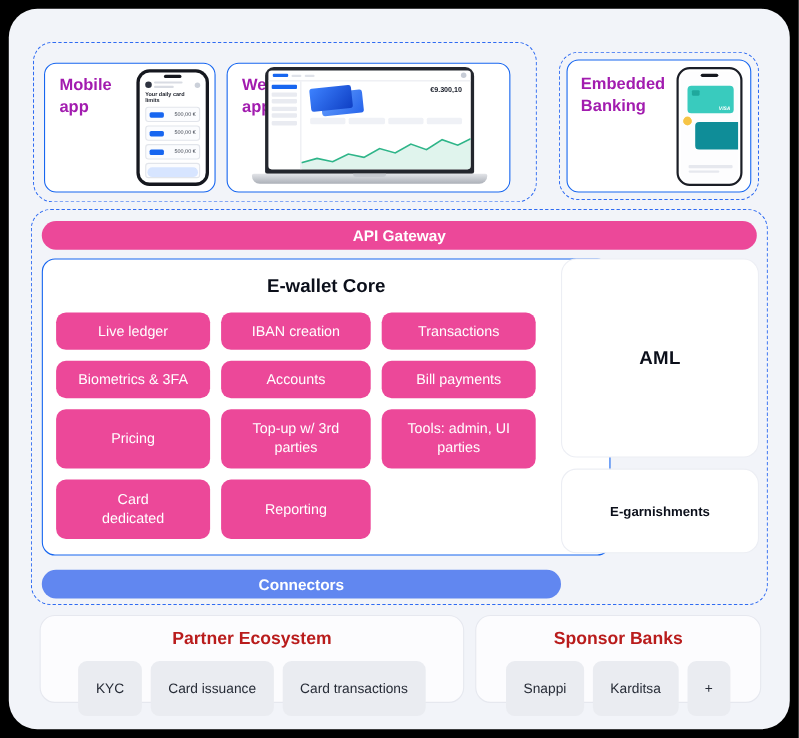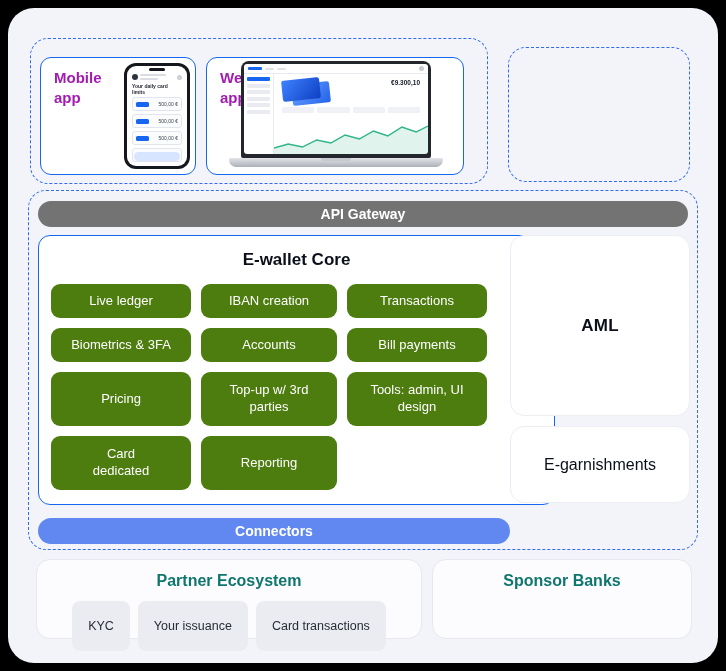--- a/index.html
+++ b/index.html
@@ -5,32 +5,32 @@
 *{box-sizing:border-box;margin:0;padding:0;}
 html,body{width:726px;height:671px;}
 body{background:#000;font-family:"Liberation Sans",sans-serif;overflow:hidden;}
 .canvas{position:relative;width:726px;height:671px;background:#000;overflow:hidden;}
 .panel{position:absolute;left:8px;top:8px;width:710px;height:655px;background:#F2F4F9;border-radius:26px;}
 .dashed{position:absolute;border:1.5px dashed #2F6BF2;border-radius:18px;z-index:1;}
 .bcard{position:absolute;background:#fff;border:1.5px solid #1766F0;border-radius:11px;z-index:2;}
 .section-title{position:absolute;z-index:5;background:#F2F4F9;padding:0 12px;font-size:19px;font-weight:700;color:#0A0E18;line-height:27px;white-space:nowrap;}
 .card-label{position:absolute;font-size:15px;font-weight:600;color:#a21caf;line-height:1.32;}
 .bar{position:absolute;display:flex;align-items:center;justify-content:center;color:#fff;font-weight:700;font-size:14px;border-radius:13px;z-index:2;}
-.api-bar{background:#737373;}
+.api-bar{background:#ec4899;}
 .connectors-bar{background:#6187F0;}
 .ew-card{position:absolute;background:#fff;border:1.5px solid #1766F0;border-radius:12px;z-index:2;}
 .ew-title{position:absolute;top:14px;left:0;right:0;text-align:center;font-size:17px;font-weight:700;color:#0B0F1A;}
 .ew-grid{position:absolute;left:12px;top:48px;display:grid;grid-template-columns:140px 136px 140px;grid-template-rows:34px 34px 54px 54px;gap:10px;}
-.module-btn{background:#4d7c0f;border-radius:9px;color:#fff;font-size:13px;font-weight:500;display:flex;align-items:center;justify-content:center;text-align:center;line-height:1.3;padding:0 10px;}
+.module-btn{background:#ec4899;border-radius:9px;color:#fff;font-size:13px;font-weight:500;display:flex;align-items:center;justify-content:center;text-align:center;line-height:1.3;padding:0 10px;}
 .module-btn.narrow{padding:0 28px;}
 .svc-card{position:absolute;background:#fff;border:1px solid #ECEEF4;border-radius:14px;display:flex;align-items:center;justify-content:center;color:#0B0F1A;z-index:2;}
 .svc-aml{font-size:17px;font-weight:600;letter-spacing:.3px;}
-.svc-eg{font-size:16px;font-weight:400;}
+.svc-eg{font-size:12px;font-weight:700;}
 .bottom-card{position:absolute;background:#FCFCFE;border:1px solid #E6E8EF;border-radius:14px;padding:12px 12px;display:flex;flex-direction:column;align-items:center;z-index:2;}
-.bottom-title{font-size:16px;font-weight:700;color:#0f766e;}
+.bottom-title{font-size:16px;font-weight:700;color:#b91c1c;}
 .chip-row{display:flex;gap:8px;margin-top:11px;}
 .chip{background:#EAECF1;border-radius:8px;padding:18px 16px;font-size:12.5px;color:#272C37;white-space:nowrap;}
 
 .phone{position:absolute;background:#15171E;border-radius:12px;padding:3px;}
 .phone-screen{position:relative;width:100%;height:100%;background:#fff;border-radius:9px;overflow:hidden;}
 .notch{position:absolute;top:2px;left:50%;transform:translateX(-50%);width:16px;height:3px;background:#15171E;border-radius:2px;z-index:2;}
 .m-header{display:flex;align-items:center;gap:2px;margin:8px 5px 3px;}
 .m-avatar{width:6px;height:6px;border-radius:50%;background:#2E3340;}
 .m-lines{flex:1;display:flex;flex-direction:column;gap:1.5px;}
 .m-lines i{display:block;height:2px;border-radius:1px;background:#D9DCE3;}
@@ -159,62 +159,85 @@
                 </div>
               </div>
             </div>
           </div>
         </div>
         <div class="laptop-base"></div>
       </div>
     </div>
 
     <div class="dashed" style="left:500px;top:39px;width:182px;height:135px;"></div>
+    <div class="bcard" style="left:507px;top:46px;width:168px;height:121px;">
+      <div class="card-label" style="left:12px;top:12px;width:88px;">Embedded Banking</div>
+      <div class="phone2" style="right:7px;top:6px;width:60px;height:108px;">
+        <div class="phone2-screen">
+          <div class="notch"></div>
+          <div class="t-card t-card1">
+            <span class="t-chip"></span>
+            <span class="t-brand">VISA</span>
+          </div>
+          <div class="t-card t-card2"></div>
+          <span class="t-badge"></span>
+          <span class="t-lines">
+              <i></i>
+              <i style="width:70%;"></i>
+            </span>
+        </div>
+      </div>
+    </div>
 
     <div class="dashed" style="left:20px;top:182px;width:670px;height:360px;"></div>
 
     <div class="bar api-bar" style="left:30px;top:193px;width:650px;height:26px;">
       <span>API Gateway</span>
     </div>
 
     <div class="ew-card" style="left:30px;top:227px;width:517px;height:270px;">
       <div class="ew-title">E-wallet Core</div>
       <div class="ew-grid">
         <div class="module-btn">Live ledger</div>
         <div class="module-btn">IBAN creation</div>
         <div class="module-btn">Transactions</div>
         <div class="module-btn">Biometrics &amp; 3FA</div>
         <div class="module-btn">Accounts</div>
         <div class="module-btn">Bill payments</div>
         <div class="module-btn">Pricing</div>
         <div class="module-btn">Top-up w/ 3rd parties</div>
-        <div class="module-btn">Tools: admin, UI design</div>
+        <div class="module-btn">Tools: admin, UI parties</div>
         <div class="module-btn narrow">Card dedicated</div>
         <div class="module-btn">Reporting</div>
       </div>
     </div>
 
     <div class="svc-card svc-aml" style="left:502px;top:227px;width:180px;height:181px;">
       <span>AML</span>
     </div>
     <div class="svc-card svc-eg" style="left:502px;top:418px;width:180px;height:77px;">
       <span>E-garnishments</span>
     </div>
 
     <div class="bar connectors-bar" style="left:30px;top:510px;width:472px;height:26px;">
       <span>Connectors</span>
     </div>
 
     <div class="bottom-card" style="left:28px;top:551px;width:386px;height:80px;">
       <div class="bottom-title">Partner Ecosystem</div>
       <div class="chip-row">
         <span class="chip">KYC</span>
-        <span class="chip">Your issuance</span>
+        <span class="chip">Card issuance</span>
         <span class="chip">Card transactions</span>
       </div>
     </div>
 
     <div class="bottom-card" style="left:424px;top:551px;width:260px;height:80px;">
       <div class="bottom-title">Sponsor Banks</div>
+      <div class="chip-row">
+        <span class="chip">Snappi</span>
+        <span class="chip">Karditsa</span>
+        <span class="chip">+</span>
+      </div>
     </div>
 
   </div>
 </div>
 
 </body></html>

